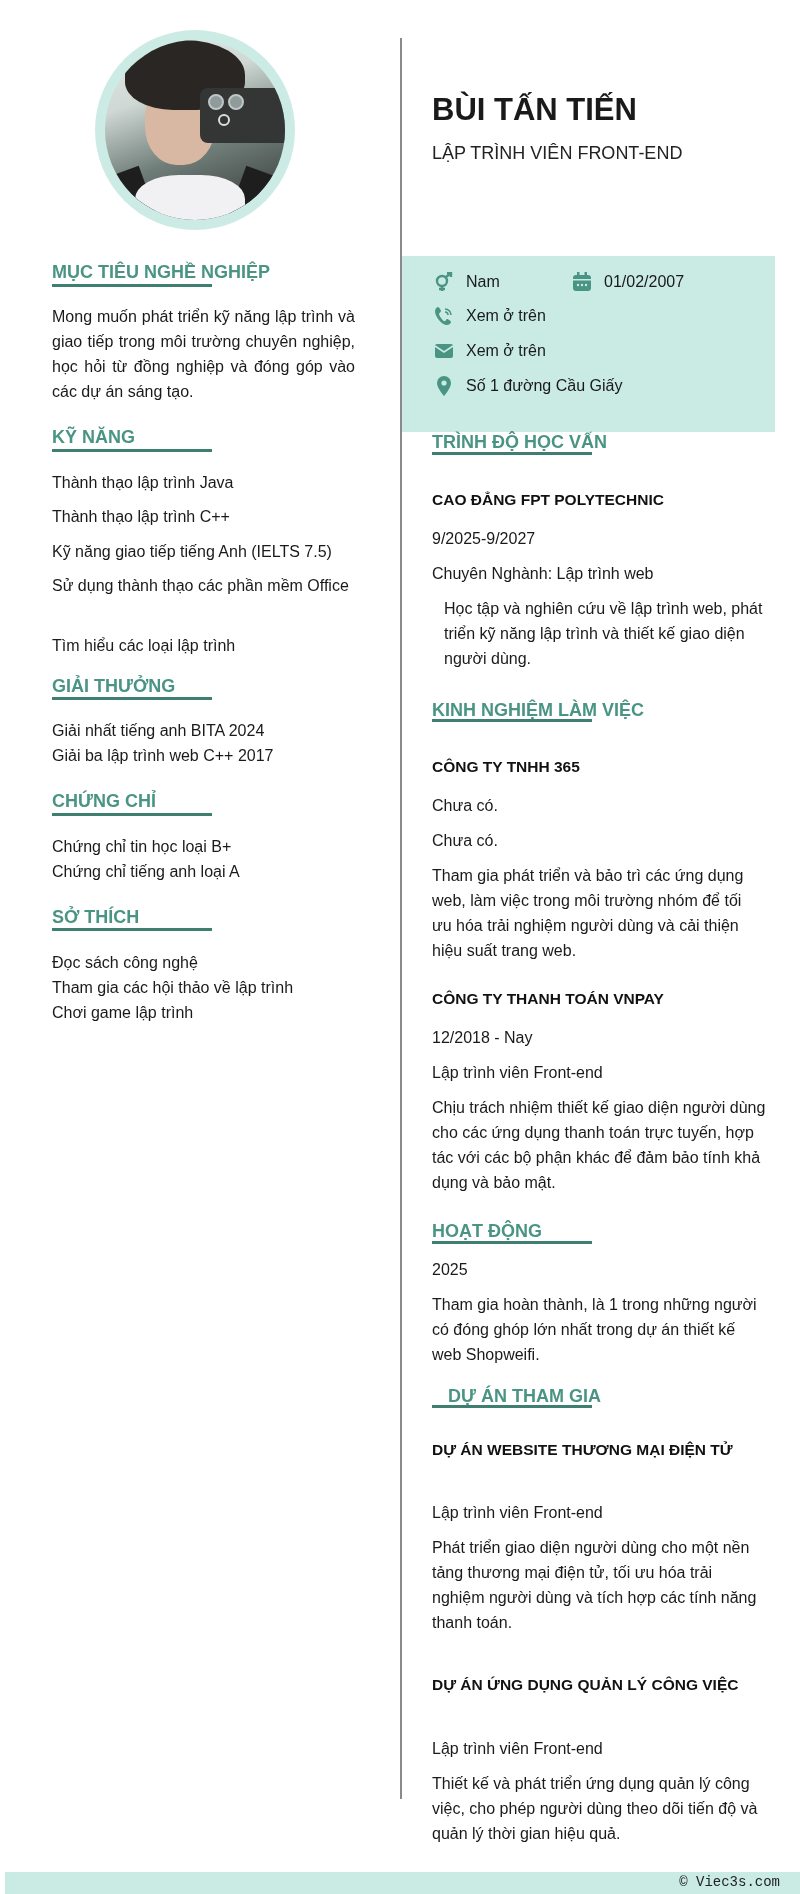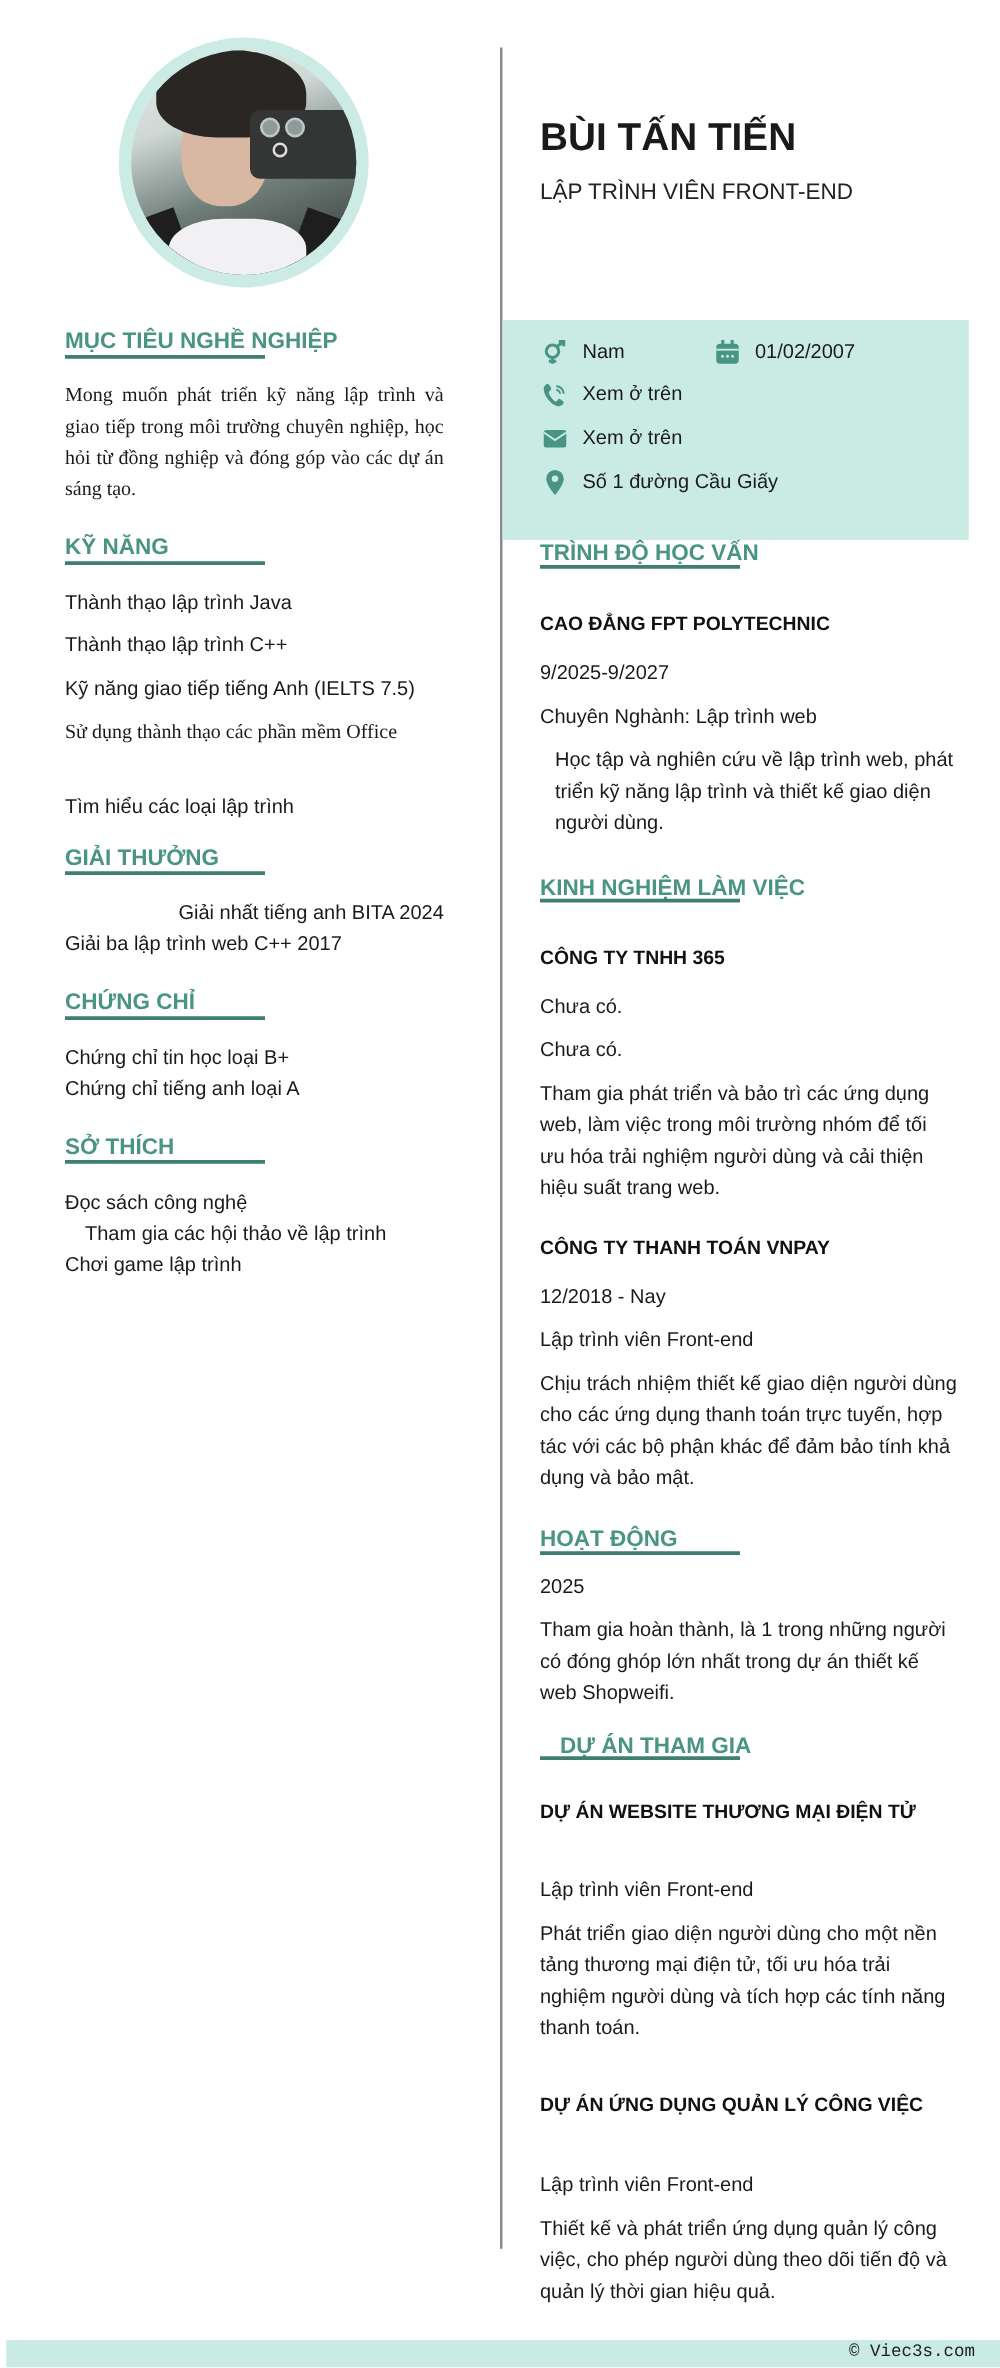--- a/index.html
+++ b/index.html
@@ -16,21 +16,21 @@
   .face { position:absolute; left:40px; top:40px; width:70px; height:85px; border-radius:45%; background:#d8b8a3; }
   .shirt { position:absolute; left:30px; top:135px; width:110px; height:60px; border-radius:40% 40% 0 0; background:#f1f1f3; }
   .strap-l { position:absolute; left:10px; top:130px; width:35px; height:60px; background:#1e1e1e; transform:rotate(-20deg); }
   .strap-r { position:absolute; left:130px; top:130px; width:35px; height:60px; background:#1e1e1e; transform:rotate(20deg); }
   .phone { position:absolute; left:95px; top:48px; width:90px; height:55px; border-radius:8px; background:#333635; }
   .lens { position:absolute; width:16px; height:16px; border-radius:50%; background:#8f9b9b; border:2px solid #c0c6c6; }
 
   .section-title { position:absolute; font-weight:bold; font-size:18px; color:#4a9484; letter-spacing:0; }
   .underline { position:absolute; width:160px; height:3px; background:#3e7f72; }
   .text { position:absolute; font-size:16px; line-height:25px; color:#1a1a1a; }
-  .justify { text-align:justify;font-family:Liberation Serif, serif; }
+  .justify { text-align:justify; }
   .bold-title { position:absolute; font-size:15.5px; font-weight:bold; color:#111; }
 
   .name { position:absolute; left:432px; top:92px; font-size:31px; font-weight:bold; color:#1a1a1a; }
   .job-title { position:absolute; left:432px; top:143px; font-size:18px; color:#222; }
 
   .info-box { position:absolute; left:402px; top:256px; width:373px; height:176px; background:#caebe4; }
   .info-row { position:absolute; display:flex; align-items:center; font-size:16px; color:#1a1a1a; }
   .info-row .ic { width:20px; height:20px; margin-right:12px; display:flex; align-items:center; justify-content:center; }
 
   .footer { position:absolute; left:5px; top:1872px; width:795px; height:22px; background:#caebe4; }
@@ -121,32 +121,32 @@
 <div class="section-title" style="left:52px;top:427px;">KỸ NĂNG</div>
 <div class="underline" style="left:52px;top:449px;"></div>
 <div class="text" style="left:52px;top:470px;width:303px;">Thành thạo lập trình Java</div>
 <div class="text" style="left:52px;top:504px;width:303px;">Thành thạo lập trình C++</div>
 <div class="text" style="left:52px;top:539px;width:303px;">Kỹ năng giao tiếp tiếng Anh (IELTS 7.5)</div>
 <div class="text justify" style="left:52px;top:573px;width:303px;">Sử dụng thành thạo các phần mềm Office</div>
 <div class="text" style="left:52px;top:633px;width:303px;">Tìm hiểu các loại lập trình</div>
 
 <div class="section-title" style="left:52px;top:676px;">GIẢI THƯỞNG</div>
 <div class="underline" style="left:52px;top:697px;"></div>
-<div class="text" style="left:52px;top:718px;width:303px;text-align:right;">Giải nhất tiếng anh BITA 2024</div>
+<div class="text" style="left:52px;top:718px;width:303px;">Giải nhất tiếng anh BITA 2024</div>
 <div class="text" style="left:52px;top:743px;width:303px;">Giải ba lập trình web C++ 2017</div>
 
 <div class="section-title" style="left:52px;top:791px;">CHỨNG CHỈ</div>
 <div class="underline" style="left:52px;top:813px;"></div>
 <div class="text" style="left:52px;top:834px;width:303px;">Chứng chỉ tin học loại B+</div>
 <div class="text" style="left:52px;top:859px;width:303px;">Chứng chỉ tiếng anh loại A</div>
 
 <div class="section-title" style="left:52px;top:907px;">SỞ THÍCH</div>
 <div class="underline" style="left:52px;top:928px;"></div>
 <div class="text" style="left:52px;top:950px;width:303px;">Đọc sách công nghệ</div>
-<div class="text" style="left:68px;top:975px;width:303px;">Tham gia các hội thảo về lập trình</div>
+<div class="text" style="left:52px;top:975px;width:303px;">Tham gia các hội thảo về lập trình</div>
 <div class="text" style="left:52px;top:1000px;width:303px;">Chơi game lập trình</div>
 
 <div class="section-title" style="left:432px;top:432px;">TRÌNH ĐỘ HỌC VẤN</div>
 <div class="underline" style="left:432px;top:452px;"></div>
 <div class="bold-title" style="left:432px;top:491px;">CAO ĐẲNG FPT POLYTECHNIC</div>
 <div class="text" style="left:432px;top:526px;width:330px;">9/2025-9/2027</div>
 <div class="text" style="left:432px;top:561px;width:330px;">Chuyên Nghành: Lập trình web</div>
 <div class="text" style="left:432px;top:596px;width:330px;margin-left:12px;">Học tập và nghiên cứu về lập trình web, phát triển kỹ năng lập trình và thiết kế giao diện người dùng.</div>
 
 <div class="section-title" style="left:432px;top:700px;">KINH NGHIỆM LÀM VIỆC</div>

